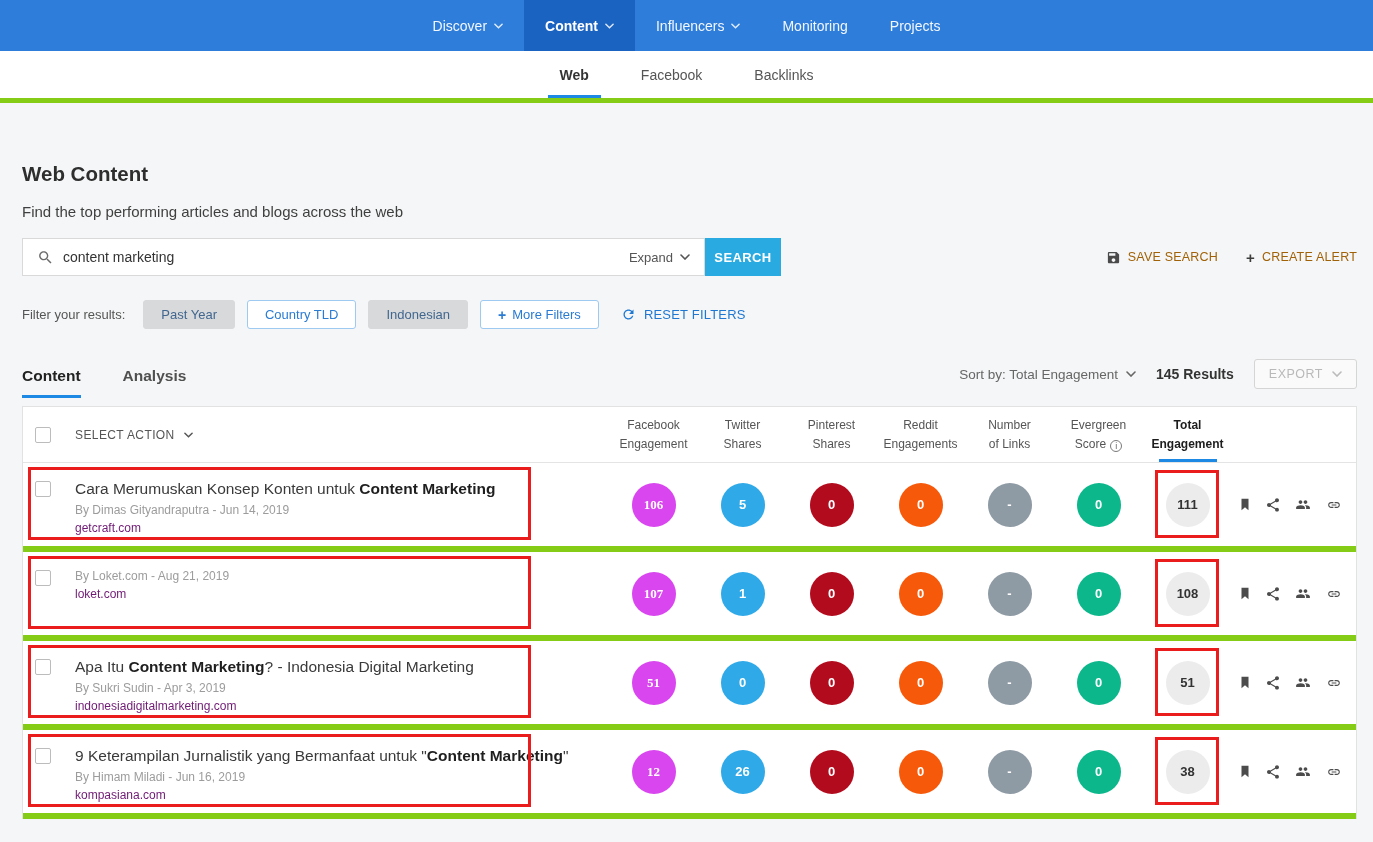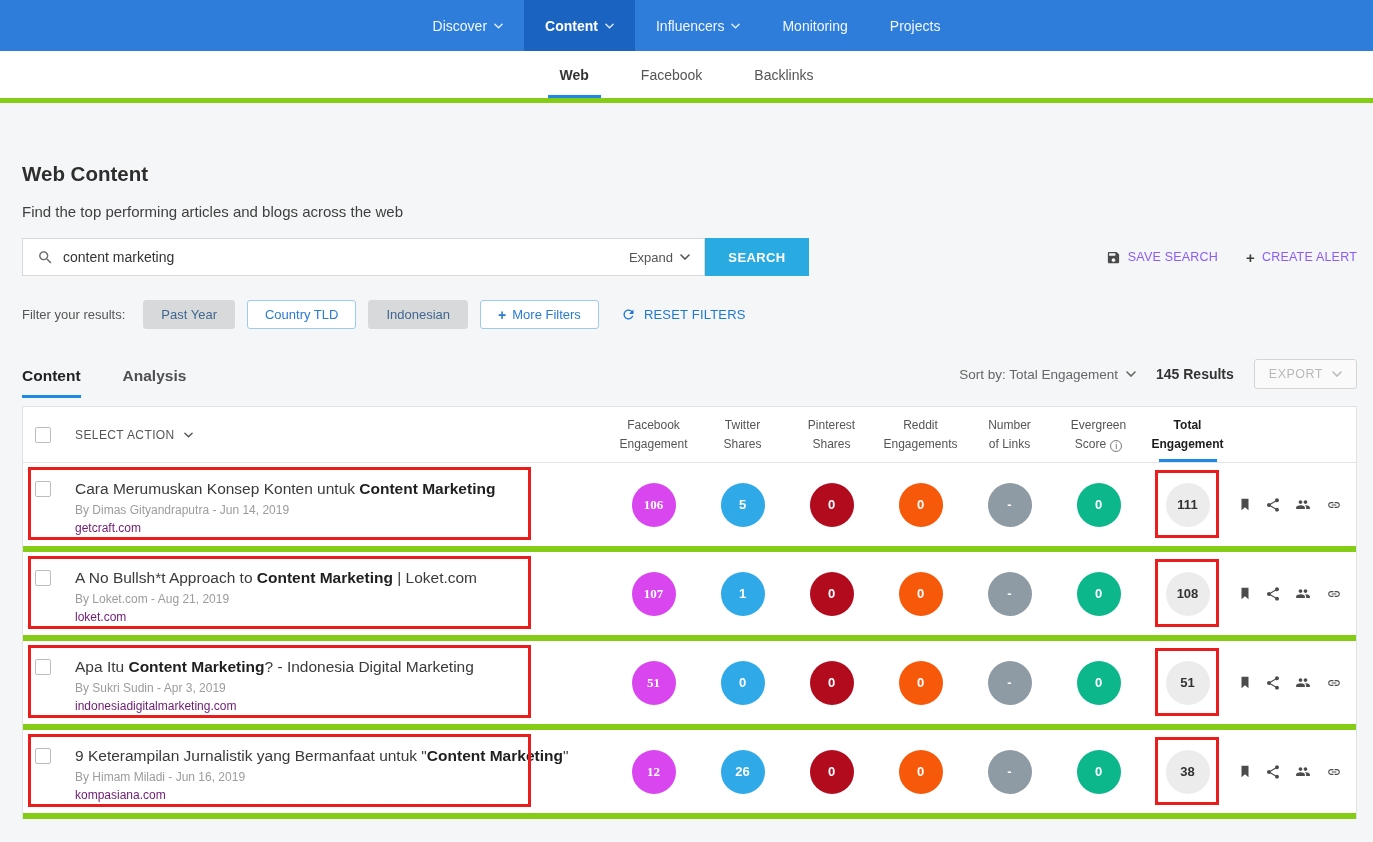--- a/index.html
+++ b/index.html
@@ -22,23 +22,23 @@
   
   .main { padding:0 16px 0 22px; }
   .page-title { font-size:20.5px; font-weight:bold; color:#2e2e2e; margin-top:59px; }
   .page-subtitle { font-size:15px; color:#3f3f3f; margin-top:17px; }
   
   .search-row { margin-top:18px; display:flex; align-items:center; }
   .search-box { width:683px; height:38px; background:#fff; border:1px solid #d9d9d9; display:flex; align-items:center; }
   .search-icon { display:flex; margin:0 9px 0 14px; }
   .search-input { border:0; outline:0; flex:1; font-size:14px; color:#333; background:transparent; font-family:"Liberation Sans",sans-serif; }
   .expand { display:flex; align-items:center; gap:7px; color:#555; font-size:13px; padding-right:14px; cursor:pointer; white-space:nowrap; }
-  .search-btn { width:104px; height:38px; background:#29abe2; color:#fff; border:0; font-size:13px; font-weight:bold; letter-spacing:.4px; cursor:pointer; font-family:"Liberation Sans",sans-serif; }
+  .search-btn { width:76px; height:38px; background:#29abe2; color:#fff; border:0; font-size:13px; font-weight:bold; letter-spacing:.4px; cursor:pointer; font-family:"Liberation Sans",sans-serif; }
   .top-links { margin-left:auto; display:flex; gap:28px; }
-  .top-link { display:flex; align-items:center; gap:7px; font-size:12.5px; color:#8b5cf6; letter-spacing:.2px; cursor:pointer; white-space:nowrap; }
+  .top-link { display:flex; align-items:center; gap:7px; font-size:12.5px; color:#a16207; letter-spacing:.2px; cursor:pointer; white-space:nowrap; }
   .plus-glyph { font-size:15px; font-weight:bold; color:#3d3d3d; line-height:1; }
   .plus-glyph::before { content:"+"; }
   
   .filters-row { margin-top:24px; display:flex; align-items:center; gap:12px; font-size:13px; color:#555; }
   .filters-label { margin-right:6px; }
   .chip { height:29px; padding:0 17px; display:inline-flex; align-items:center; gap:6px; font-size:13px; border-radius:3px; cursor:pointer; }
   .chip.filled { background:#d8d9db; color:#41678f; border:1px solid #d8d9db; }
   .chip.outlined { background:#fff; border:1px solid #9ec9f0; color:#2a7bd2; }
   .chip .plus-blue { color:#2a7bd2; font-weight:bold; font-size:14px; }
   .chip .plus-blue::before { content:"+"; }
@@ -325,21 +325,20 @@
       </div>
       <div class="annot annot-title"></div>
       <div class="annot annot-total"></div>
     </div>
 
     <div class="row grid-cols">
       <div class="cell-check">
           <span class="checkbox"></span>
         </div>
       <div class="cell-title">
-        <div class="row-title"><span>A No Bullsh*t Approach to </span><b>Content Marketing</b><span> | Loket.com</span></div>
         <div class="row-byline">By Loket.com - Aug 21, 2019</div>
         <a class="row-domain">loket.com</a>
       </div>
       <div class="cell-metric">
           <span class="circle c-fb">107</span>
         </div>
       <div class="cell-metric">
           <span class="circle c-tw">1</span>
         </div>
       <div class="cell-metric">

